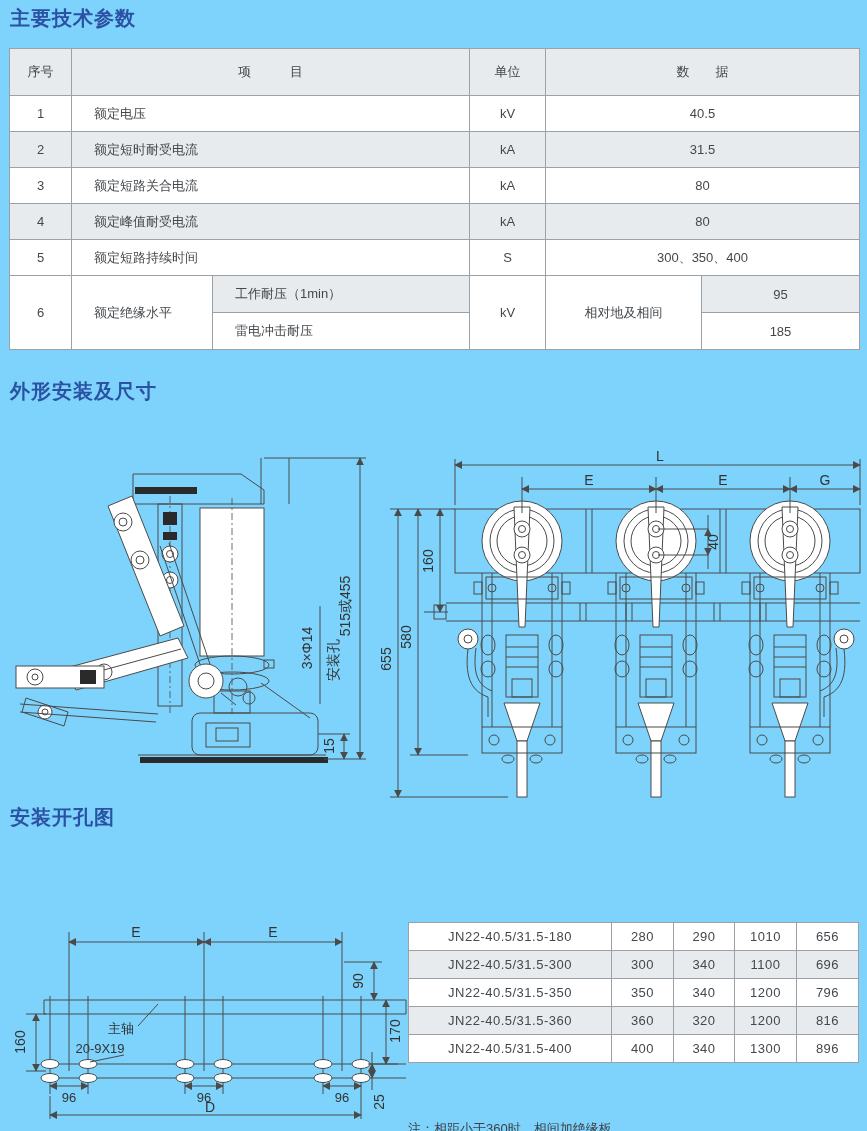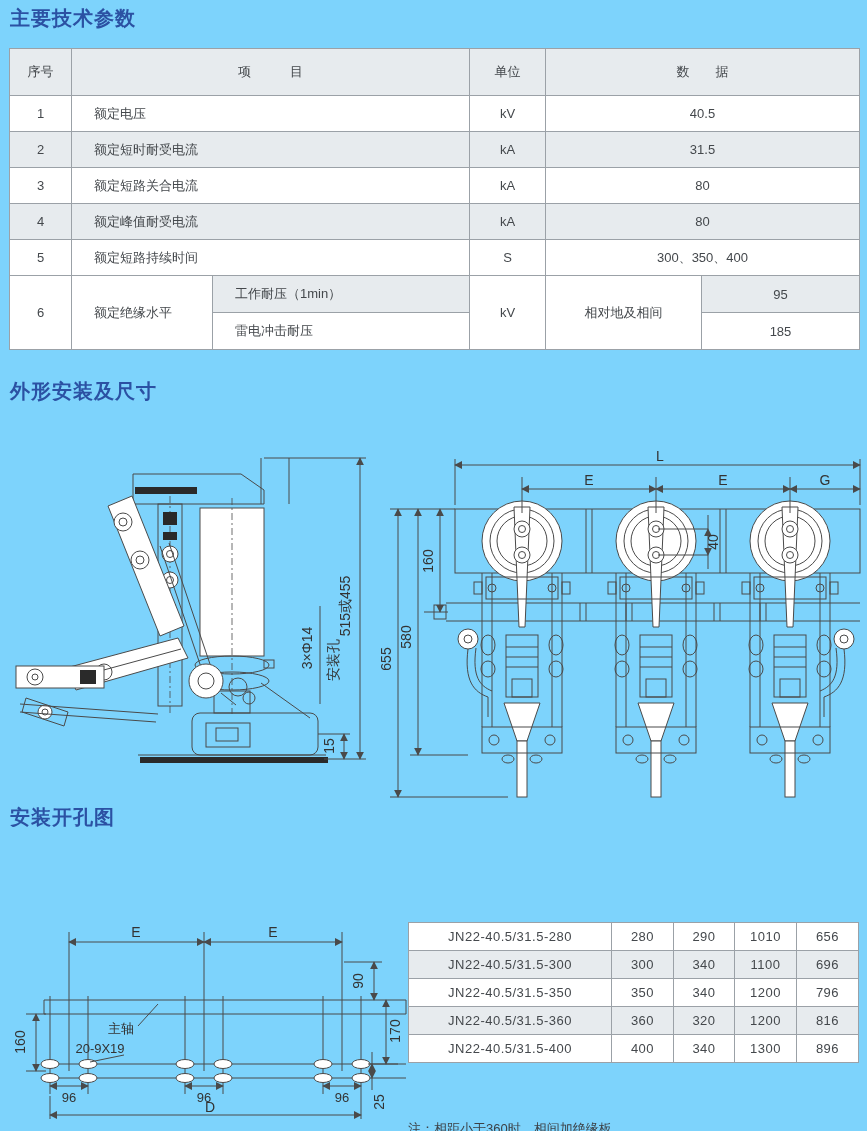--- a/index.html
+++ b/index.html
@@ -311,21 +311,21 @@
   <table id="model-table">
     <colgroup>
         <col style="width:203px">
         <col style="width:62px">
         <col style="width:61px">
         <col style="width:62px">
         <col style="width:62px">
       </colgroup>
     <tbody>
     <tr class="r white">
-      <td>JN22-40.5/31.5-280</td>
+      <td>JN22-40.5/31.5-180</td>
       <td>280</td>
       <td>290</td>
       <td>1010</td>
       <td>656</td>
     </tr>
     <tr class="r gray">
       <td>JN22-40.5/31.5-300</td>
       <td>300</td>
       <td>340</td>
       <td>1100</td>

